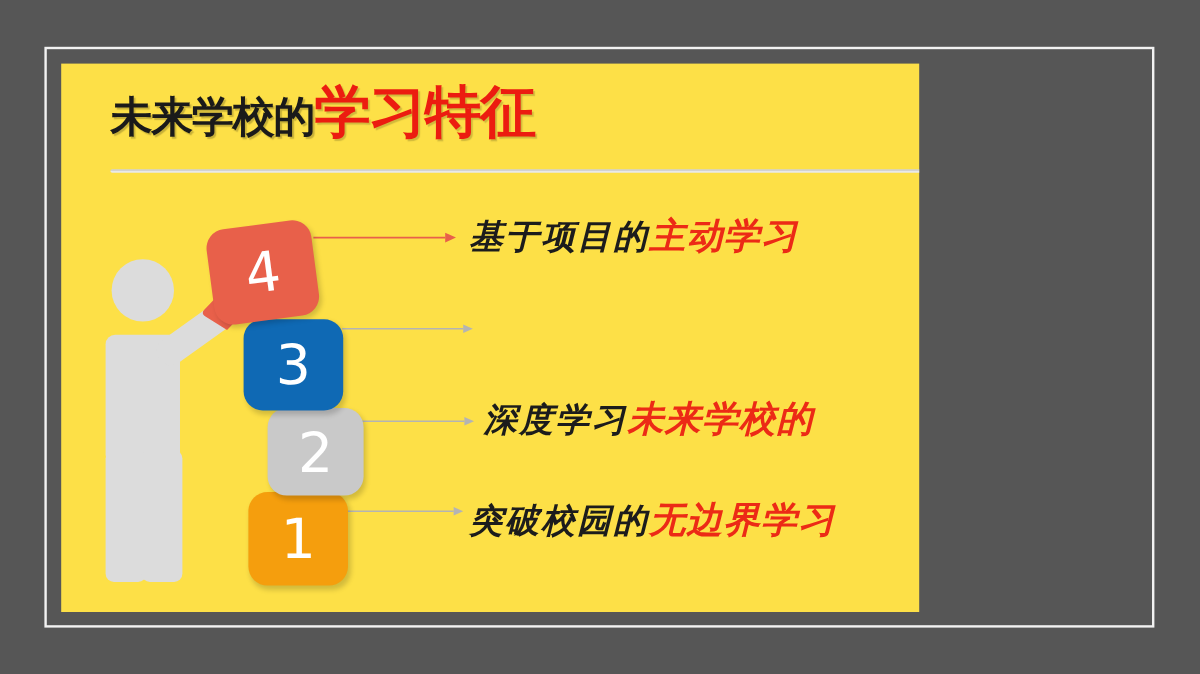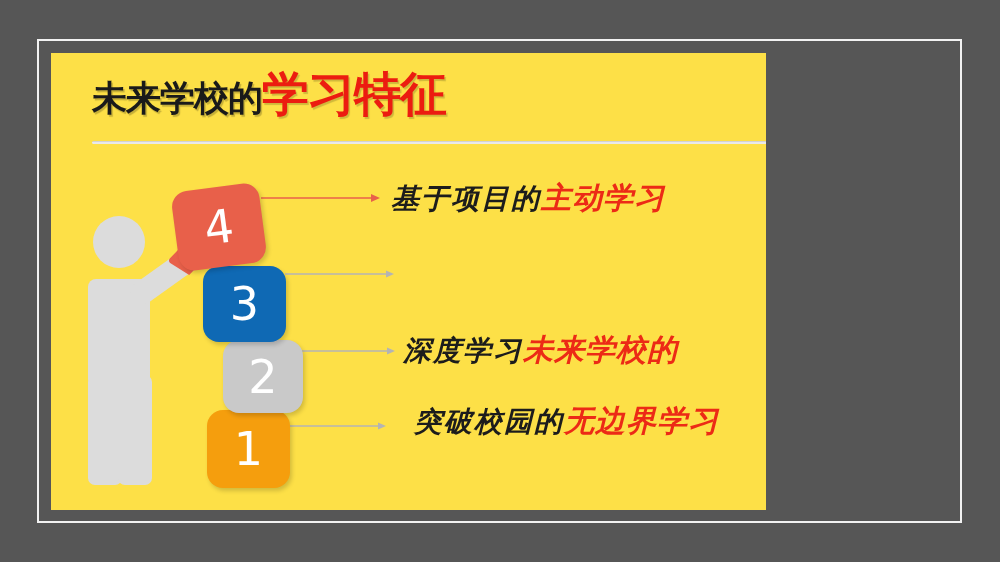--- a/index.html
+++ b/index.html
@@ -177,21 +177,21 @@
   .seg-red {
     color: #ec2a16;
     font-size: 30px;
     letter-spacing: 1px;
     font-style: italic;
   }
 
   #line-1 { left: 340px; top: 130px; }
   #line-2 { left: 352px; top: 206px; }
   #line-3 { left: 352px; top: 282px; }
-  #line-4 { left: 340px; top: 353px; margin-left: 23px; }
+  #line-4 { left: 340px; top: 366px; }
 </style>
 </head>
 <body>
 
 <div id="stage">
 
   <div id="frame"></div>
 
   <div id="slide">
 

